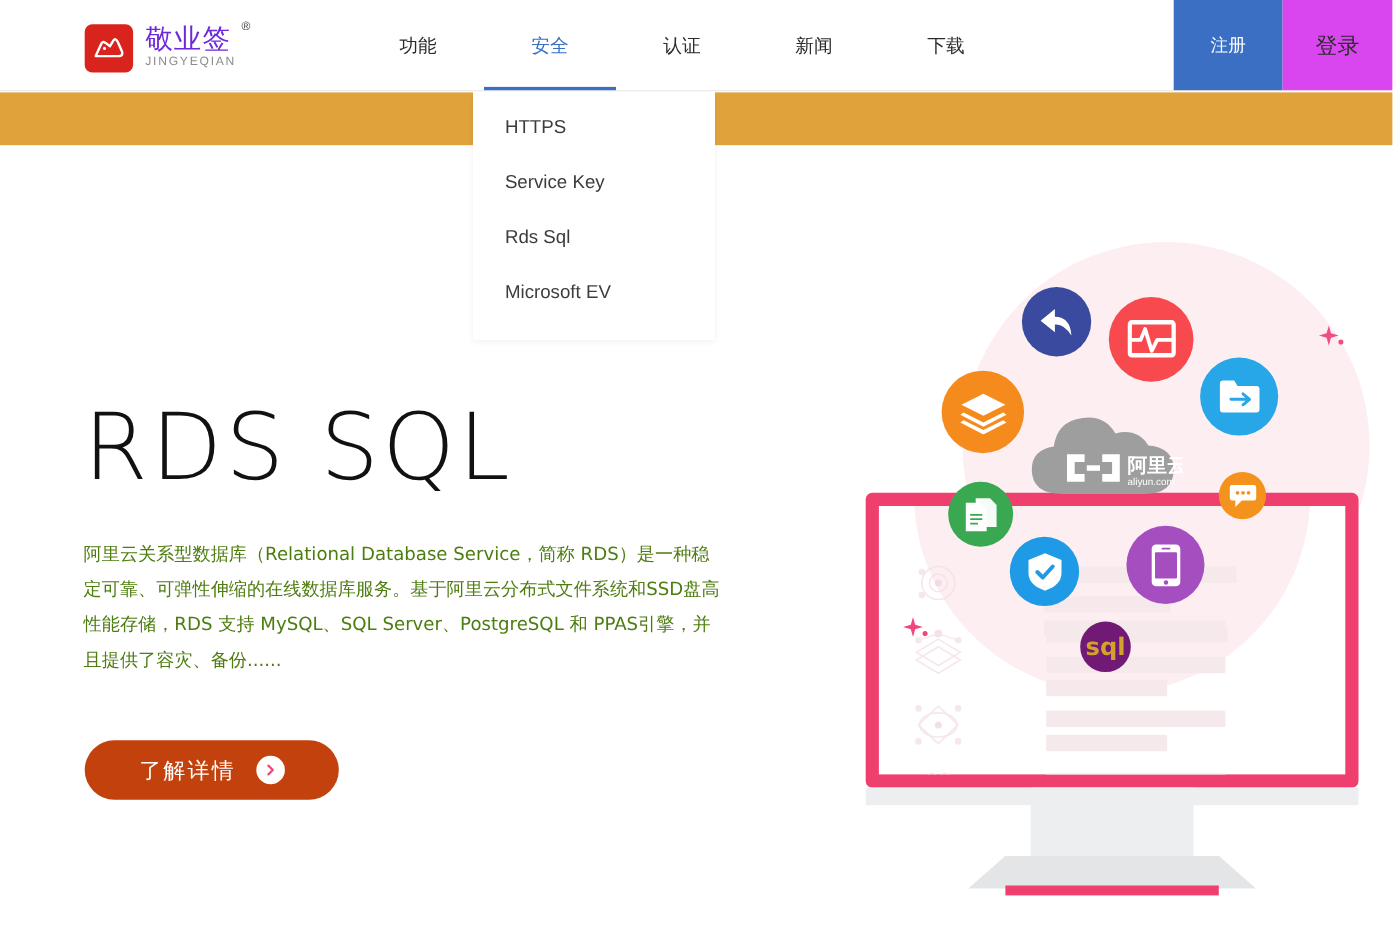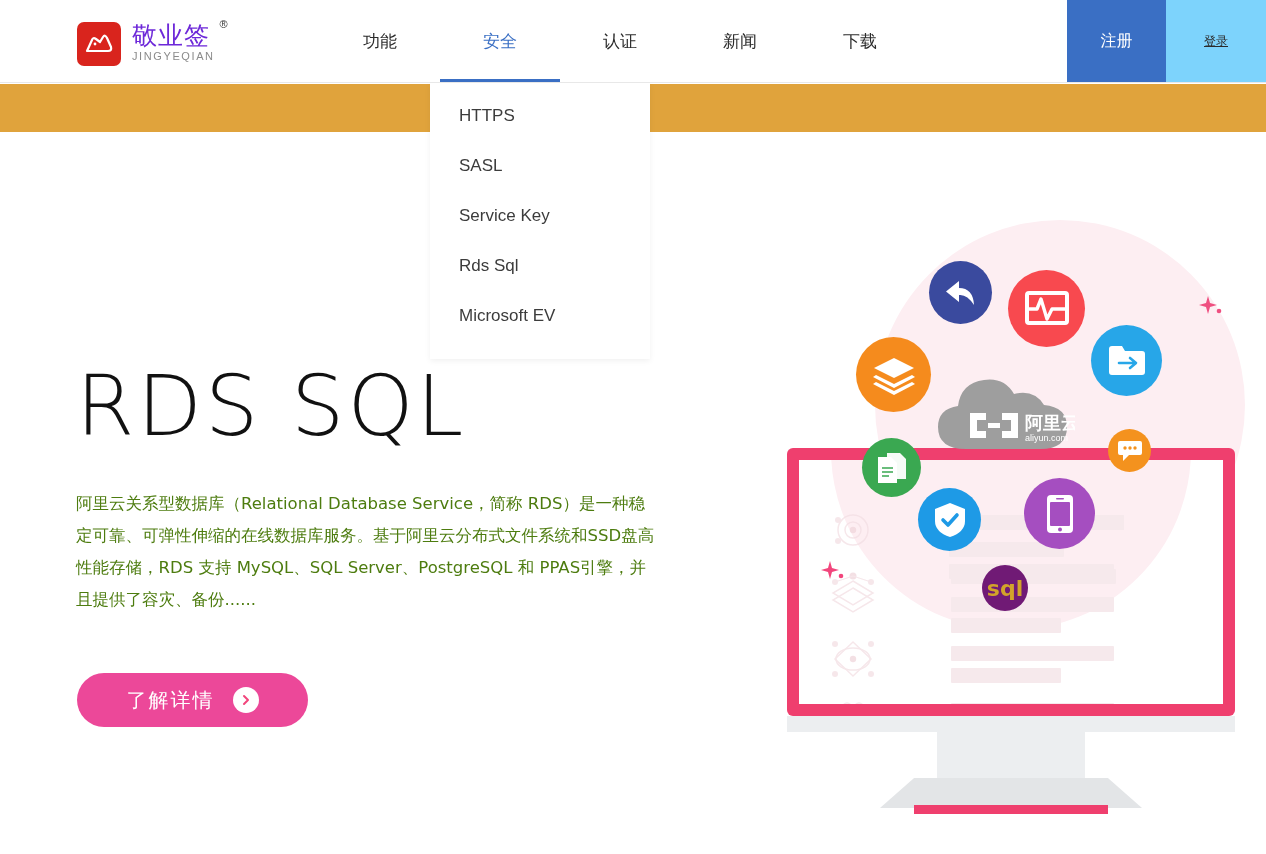--- a/index.html
+++ b/index.html
@@ -61,23 +61,23 @@
     width: 120px; height: 3px; background: #3a6fc4;
   }
 
   .auth { position: absolute; right: 0; top: 0; height: 82px; display: flex; }
   .btn-register {
     width: 99px; height: 82px; background: #3a6fc4; color: #fff;
     display: flex; align-items: center; justify-content: center;
     font-family: "DejaVu Sans", sans-serif; font-size: 16px; cursor: pointer;
   }
   .btn-login {
-    width: 100px; height: 82px; background: #7dd3fc; color: #2b2b2b;
-    display: flex; align-items: center; justify-content: center;
-    font-family: "DejaVu Sans", sans-serif; font-size: 12px; cursor: pointer; text-decoration: underline;
+    width: 100px; height: 82px; background: #d946ef; color: #2b2b2b;
+    display: flex; align-items: center; justify-content: center;
+    font-family: "DejaVu Sans", sans-serif; font-size: 20px; cursor: pointer;
   }
 
   
   .orange-band {
     position: absolute; left: 0; top: 84px;
     width: 1266px; height: 48px;
     background: #e0a33c; z-index: 5;
   }
 
   
@@ -101,21 +101,21 @@
     font-family: "DejaVu Sans", sans-serif;
   }
   .hero-desc {
     position: absolute; left: 76px; top: 488px; width: 580px;
     font-family: "DejaVu Sans", sans-serif;
     font-size: 16.5px; line-height: 32px; color: #4d7c0f;
   }
   .cta {
     position: absolute; left: 77px; top: 673px;
     width: 231px; height: 54px; border-radius: 27px;
-    background: #ec4899; cursor: pointer;
+    background: #c2410c; cursor: pointer;
     display: flex; align-items: center; justify-content: center;
   }
   .cta-label {
     font-family: "DejaVu Sans", sans-serif;
     font-size: 20px; color: #fff; letter-spacing: 2px;
   }
   .cta-arrow {
     width: 26px; height: 26px; border-radius: 50%;
     background: #fff; margin-left: 18px;
     display: flex; align-items: center; justify-content: center;
@@ -206,21 +206,20 @@
     </div>
 
     <div class="auth">
       <div class="btn-register">注册</div>
       <div class="btn-login">登录</div>
     </div>
   </div>
 
   <div class="dropdown">
     <div class="dd-item">HTTPS</div>
-    <div class="dd-item">SASL</div>
     <div class="dd-item">Service Key</div>
     <div class="dd-item">Rds Sql</div>
     <div class="dd-item">Microsoft EV</div>
   </div>
 
   <div class="hero-title">RDS SQL</div>
   <div class="hero-desc">阿里云关系型数据库（Relational Database Service，简称 RDS）是一种稳定可靠、可弹性伸缩的在线数据库服务。基于阿里云分布式文件系统和SSD盘高性能存储，RDS 支持 MySQL、SQL Server、PostgreSQL 和 PPAS引擎，并且提供了容灾、备份......</div>
 
   <div class="cta">
     <span class="cta-label">了解详情</span>

